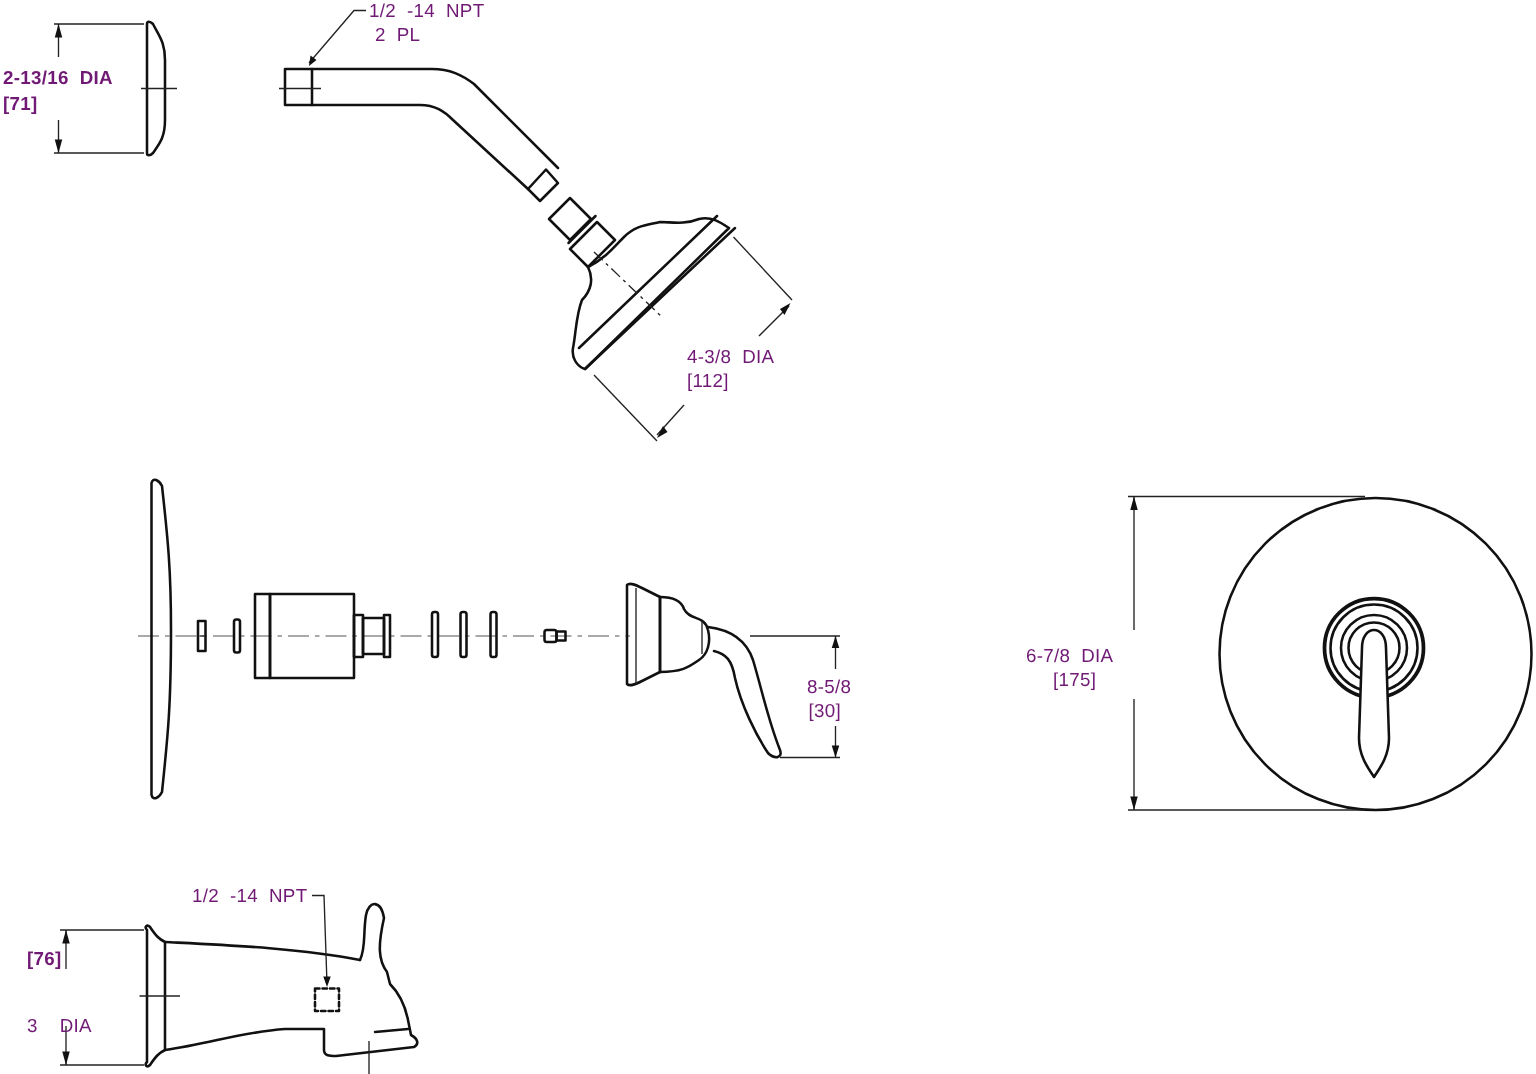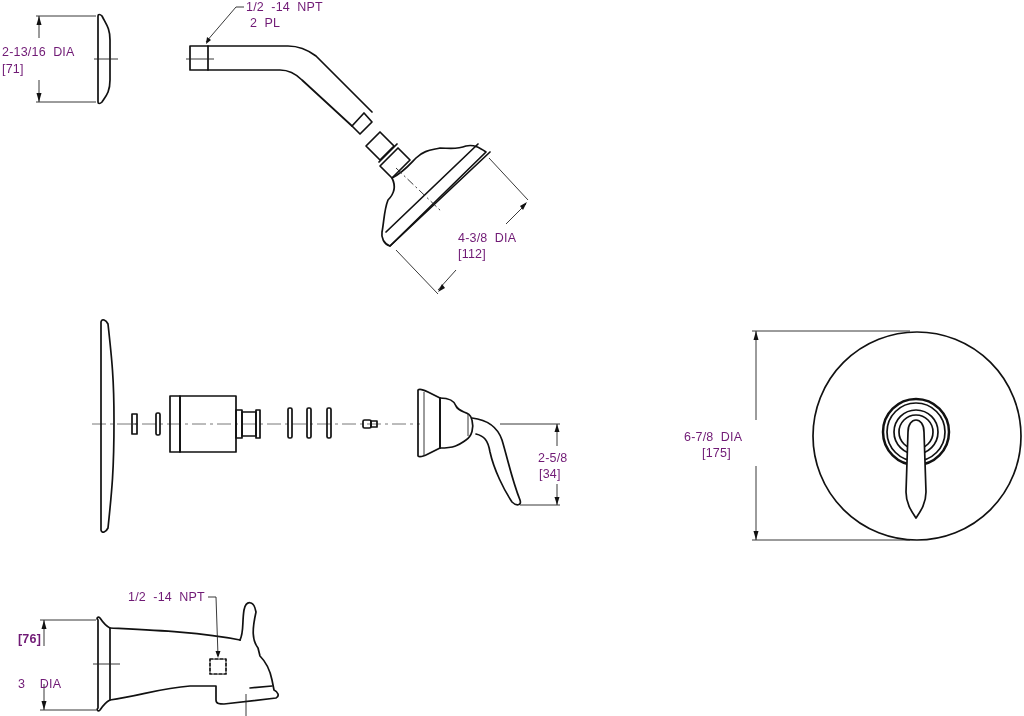--- a/index.html
+++ b/index.html
@@ -131,30 +131,30 @@
 
     <line class="thin" x1="40" y1="620" x2="96" y2="620"></line>
     <line class="thin" x1="40" y1="710" x2="96" y2="710"></line>
     <line class="thin" x1="44" y1="620" x2="44" y2="646"></line>
     <line class="thin" x1="44" y1="684" x2="44" y2="710"></line>
     <path d="M44,620 L41.5,629 L46.5,629 Z" fill="#111"></path>
     <path d="M44,710 L41.5,701 L46.5,701 Z" fill="#111"></path>
   </g>
 </svg>
 
-<div class="lbl" style="left:2px; top:45px;">2-13/16  DIA</div>
-<div class="lbl" style="left:2px; top:62px;">[71]</div>
+<div class="lbl" style="left:2px; top:45px;font-weight:bold;">2-13/16  DIA</div>
+<div class="lbl" style="left:2px; top:62px;font-weight:bold;">[71]</div>
 
 <div class="lbl" style="left:246px; top:0px;">1/2  -14  NPT</div>
 <div class="lbl" style="left:250px; top:16px;text-align:center;">2  PL</div>
 
 <div class="lbl" style="left:458px; top:231px;">4-3/8  DIA</div>
 <div class="lbl" style="left:458px; top:247px;">[112]</div>
 
-<div class="lbl" style="left:538px; top:451px;">2-5/8</div>
-<div class="lbl" style="left:539px; top:467px;">[34]</div>
+<div class="lbl" style="left:538px; top:451px;">8-5/8</div>
+<div class="lbl" style="left:539px; top:467px;">[30]</div>
 
 <div class="lbl" style="left:684px; top:430px;">6-7/8  DIA</div>
 <div class="lbl" style="left:702px; top:446px;">[175]</div>
 
 <div class="lbl" style="left:128px; top:590px;">1/2  -14  NPT</div>
 <div class="lbl" style="left:18px; top:655px;margin-top:22px;">3    DIA</div>
 <div class="lbl" style="left:18px; top:632px;font-weight:bold;">[76]</div>
 
 </body></html>

